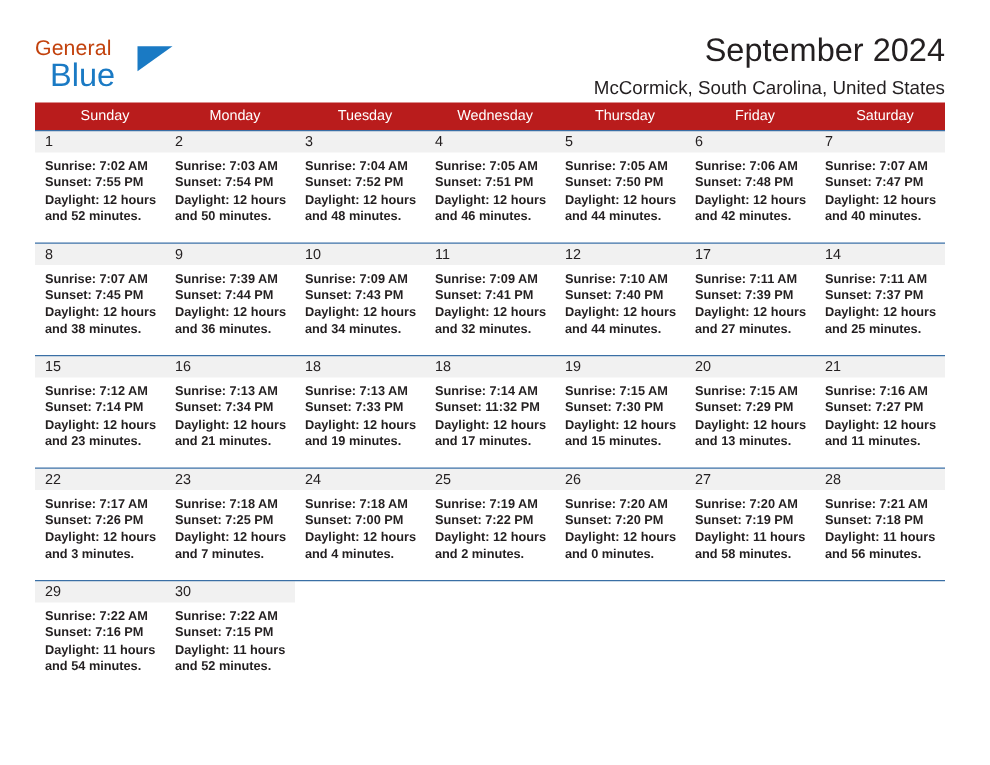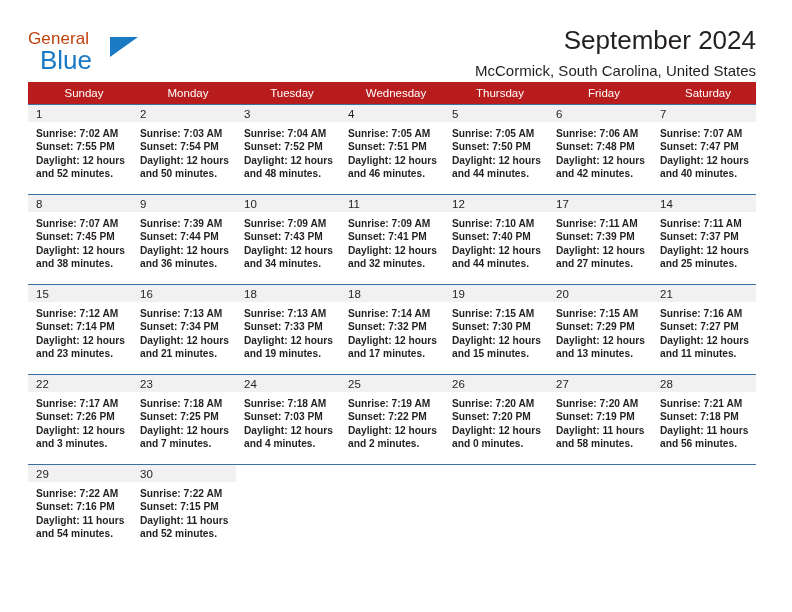--- a/index.html
+++ b/index.html
@@ -316,21 +316,21 @@
               <div>Sunrise: 7:13 AM</div>
               <div>Sunset: 7:33 PM</div>
               <div>Daylight: 12 hours</div>
               <div>and 19 minutes.</div>
             </div>
           </td>
           <td>
             <div class="daynum-strip">18</div>
             <div class="cell-body">
               <div>Sunrise: 7:14 AM</div>
-              <div>Sunset: 7:32 PM</div>
+              <div>Sunset: 11:32 PM</div>
               <div>Daylight: 12 hours</div>
               <div>and 17 minutes.</div>
             </div>
           </td>
           <td>
             <div class="daynum-strip">19</div>
             <div class="cell-body">
               <div>Sunrise: 7:15 AM</div>
               <div>Sunset: 7:30 PM</div>
               <div>Daylight: 12 hours</div>
@@ -372,21 +372,21 @@
               <div>Sunrise: 7:18 AM</div>
               <div>Sunset: 7:25 PM</div>
               <div>Daylight: 12 hours</div>
               <div>and 7 minutes.</div>
             </div>
           </td>
           <td>
             <div class="daynum-strip">24</div>
             <div class="cell-body">
               <div>Sunrise: 7:18 AM</div>
-              <div>Sunset: 7:03 PM</div>
+              <div>Sunset: 7:00 PM</div>
               <div>Daylight: 12 hours</div>
               <div>and 4 minutes.</div>
             </div>
           </td>
           <td>
             <div class="daynum-strip">25</div>
             <div class="cell-body">
               <div>Sunrise: 7:19 AM</div>
               <div>Sunset: 7:22 PM</div>
               <div>Daylight: 12 hours</div>

